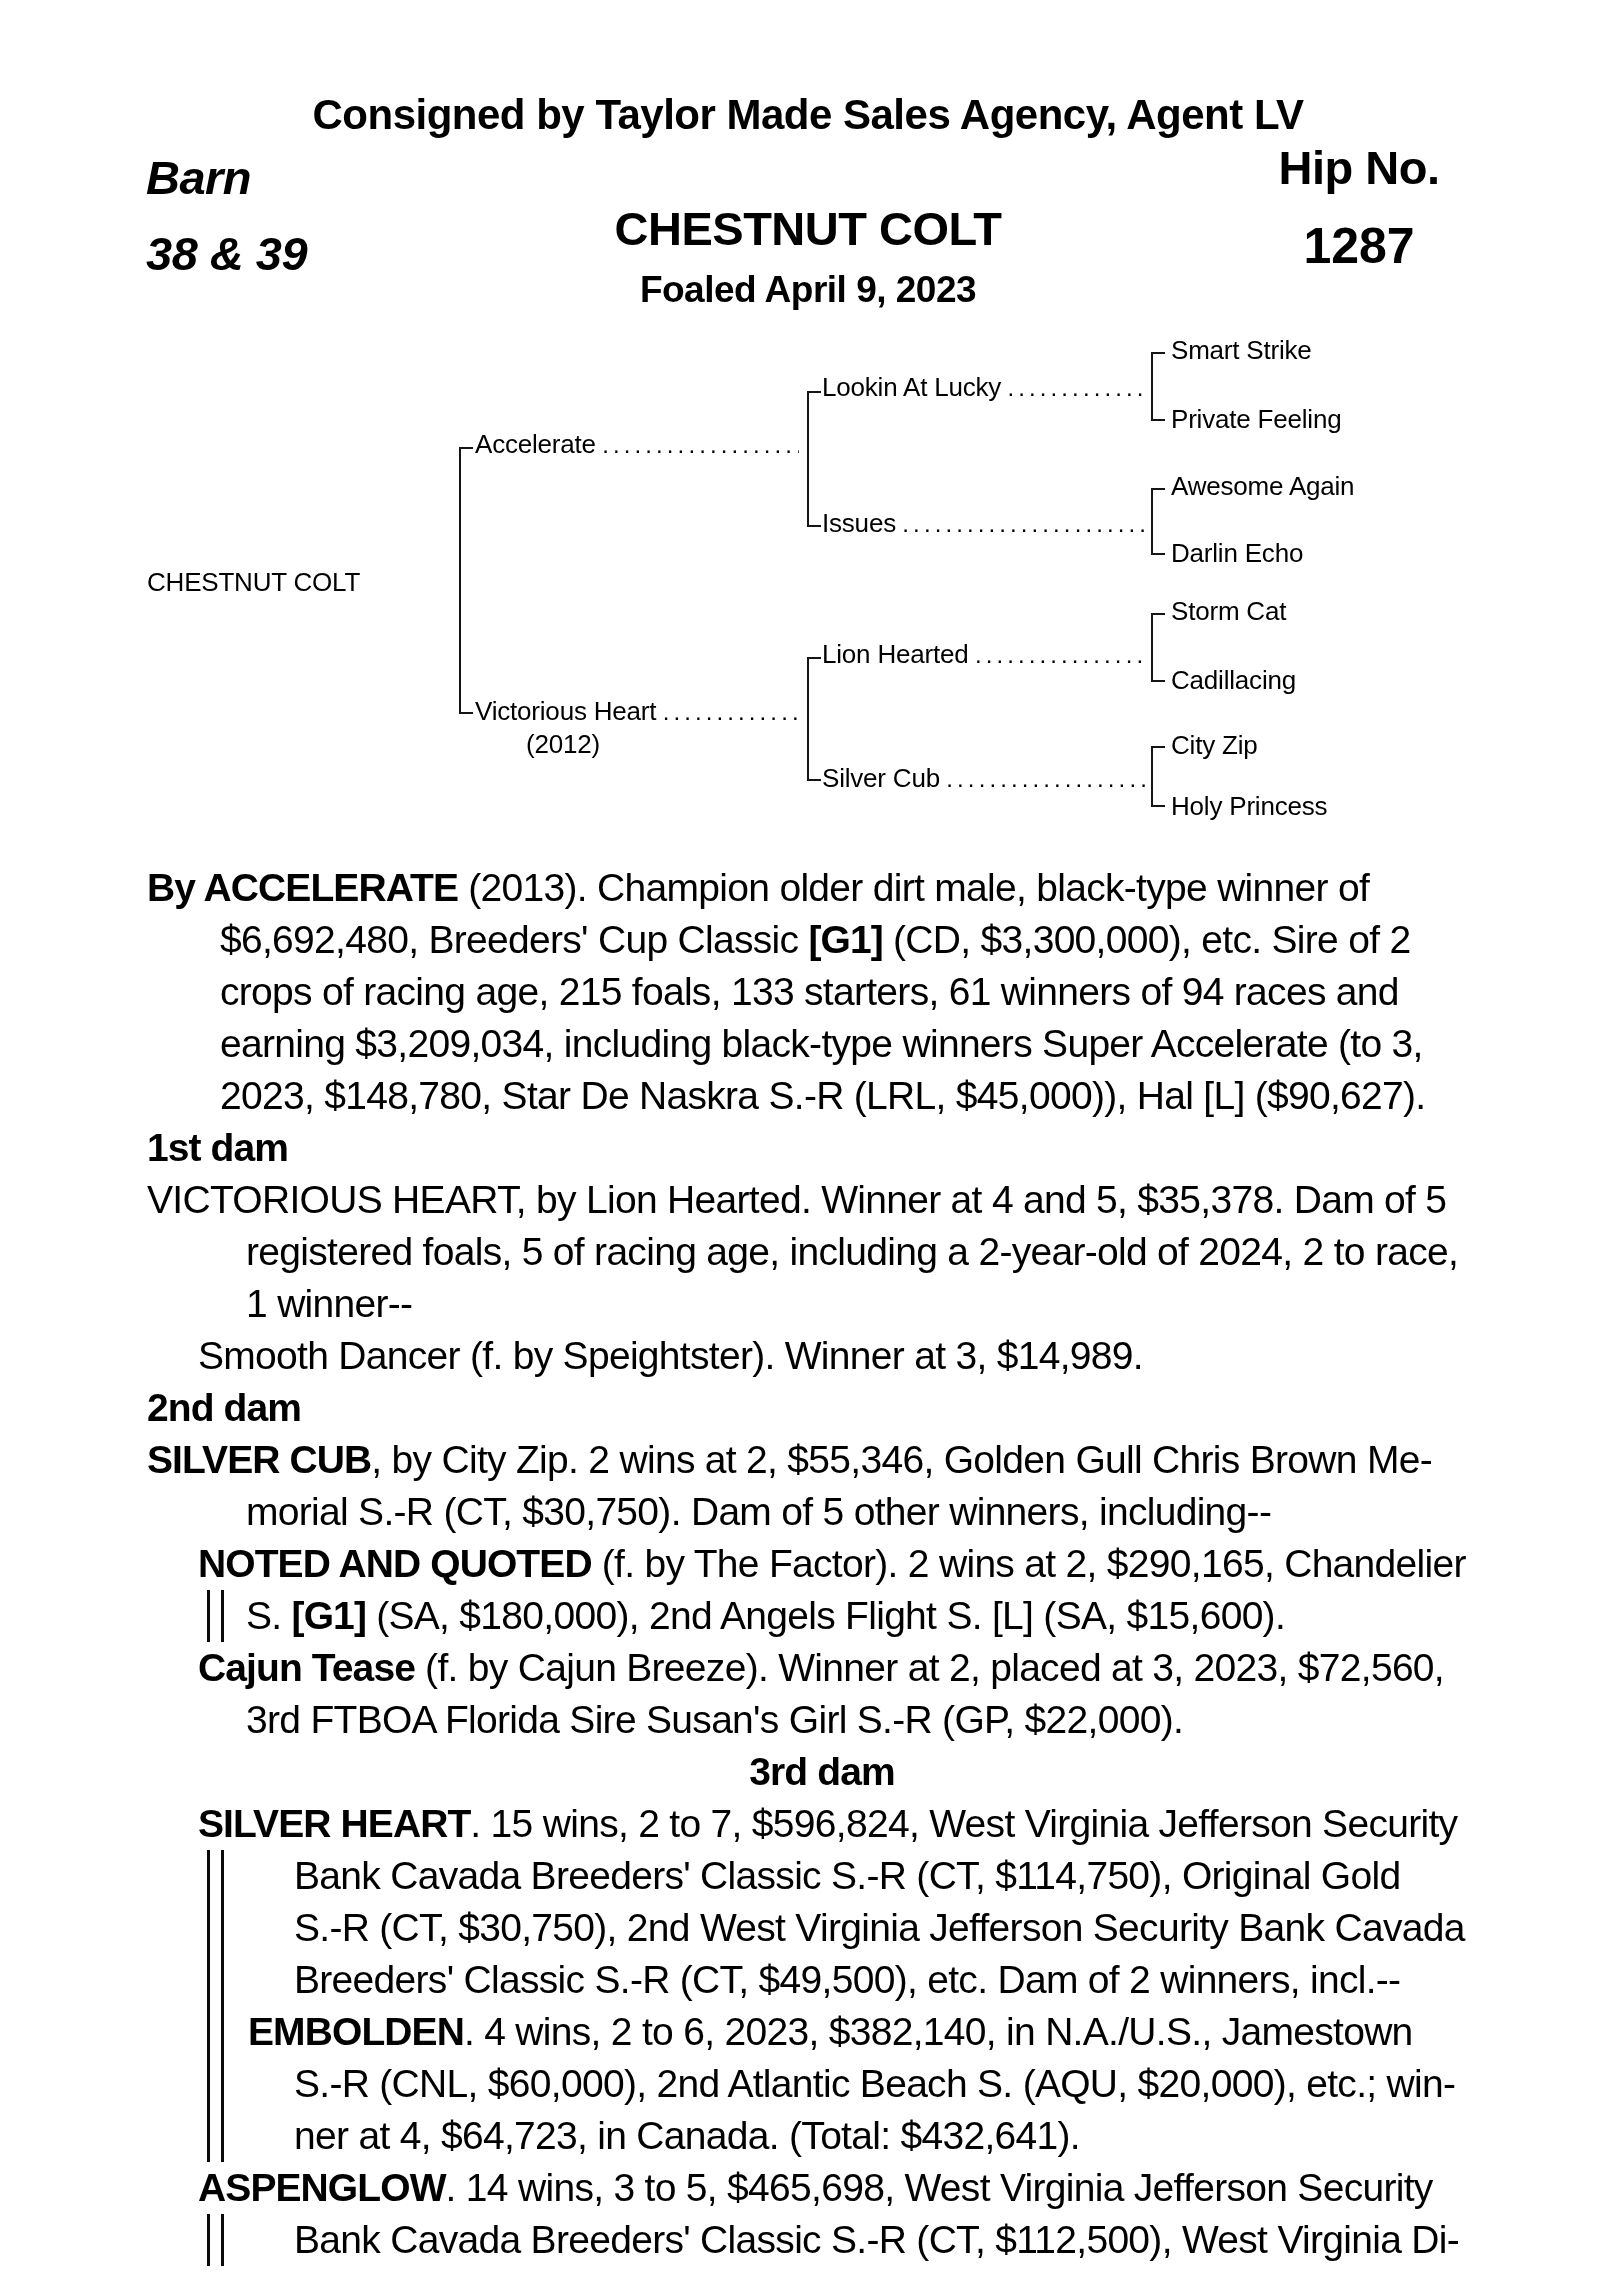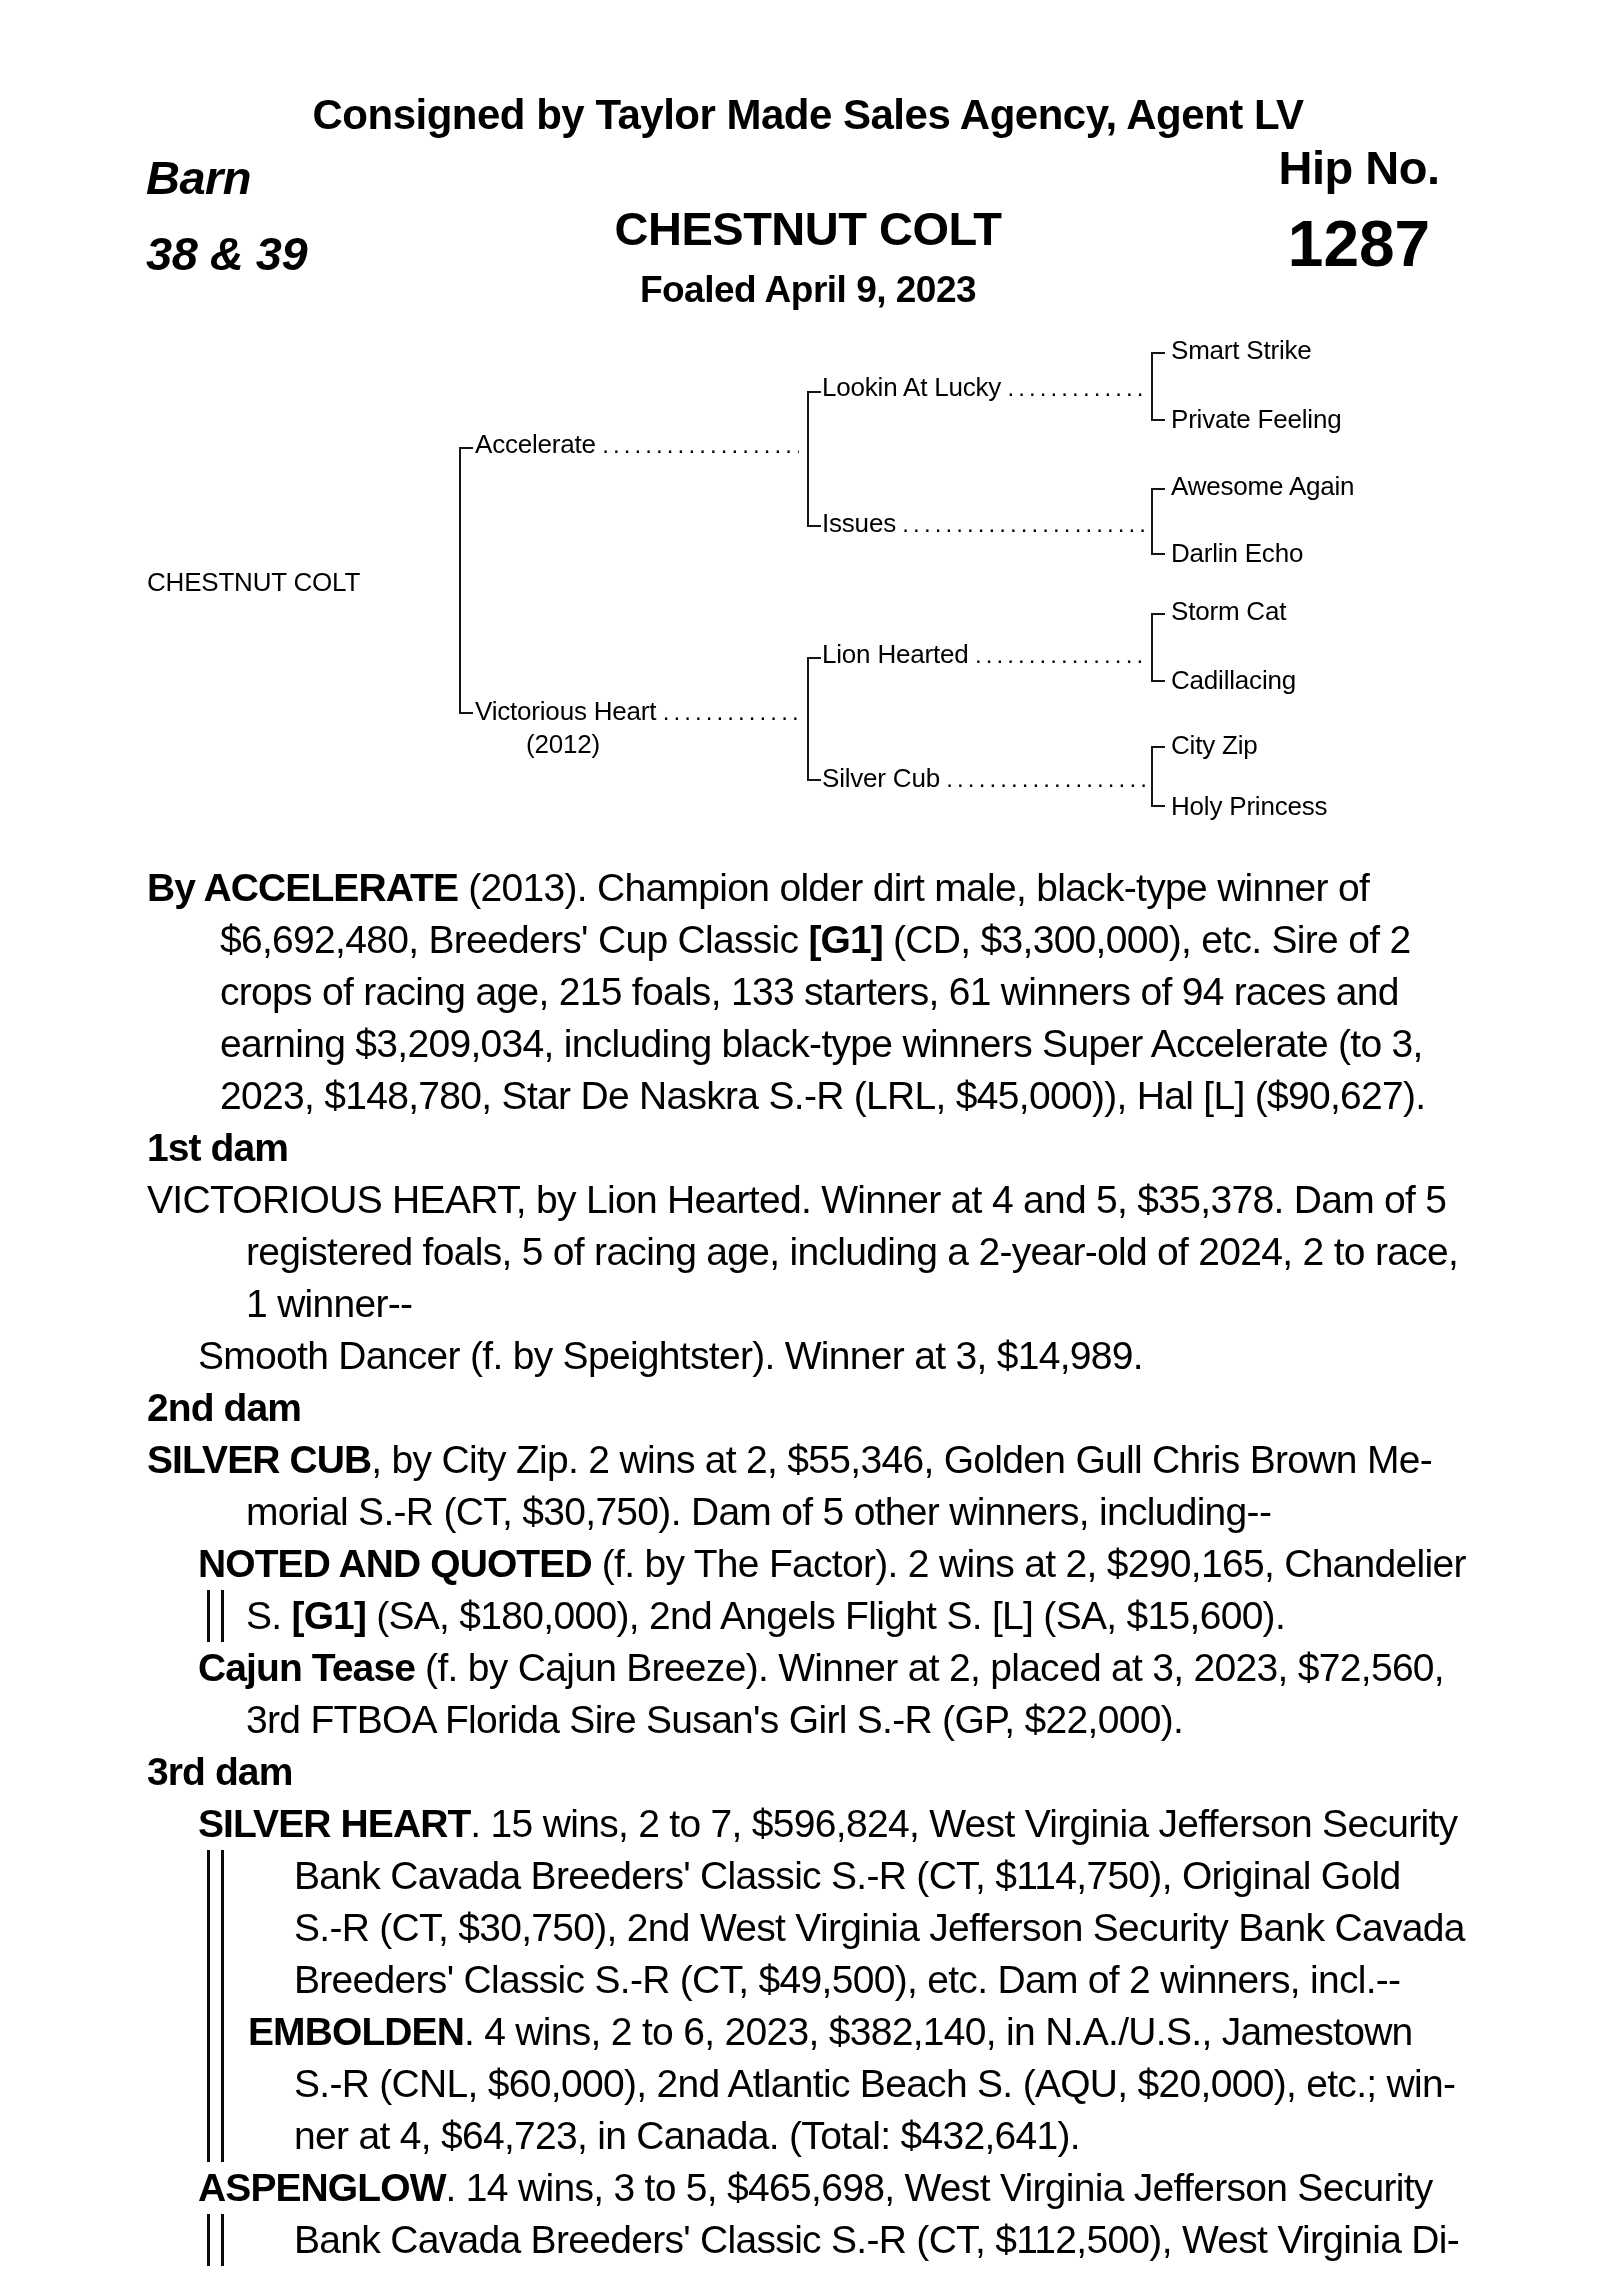--- a/index.html
+++ b/index.html
@@ -14,21 +14,21 @@
     font-size:42px; font-weight:bold; letter-spacing:-0.5px; white-space:nowrap;
   }
   .barn-block{position:absolute; left:146px; top:152px; line-height:1.1;}
   .barn-label,.barn-numbers{font-size:47px; font-weight:bold; letter-spacing:-0.5px; display:block;font-style:italic;}
   .barn-numbers{margin-top:24px;}
   .title-block{position:absolute; left:0; top:201px; width:1616px; text-align:center;}
   .colt-title{font-size:47px; font-weight:bold; letter-spacing:-0.5px;}
   .foaled{font-size:37px; font-weight:bold; letter-spacing:-0.5px; margin-top:13px;}
   .hip-block{position:absolute; left:1258px; top:140px; width:202px; text-align:center;}
   .hip-label{font-size:47px; font-weight:bold; letter-spacing:-0.5px;}
-  .hip-number{font-size:64px; font-weight:bold; margin-top:12px; letter-spacing:0;}
+  .hip-number{font-size:50px; font-weight:bold; margin-top:22px; letter-spacing:0;}
   
   .tree{position:absolute; left:0; top:0; width:1616px; height:872px; font-size:26px; letter-spacing:-0.2px;}
   .tnode{position:absolute; display:flex; align-items:baseline; white-space:nowrap; line-height:30px;}
   .tname{flex:0 0 auto;}
   .leader{flex:1 1 auto; overflow:hidden; white-space:nowrap; margin-left:6.4px;}
   .leader::after{content:"..................................................................";
     font-size:24px; letter-spacing:4.1px; color:#000;}
   .tsub{position:absolute; white-space:nowrap; line-height:30px;}
   .bracket{position:absolute; border-left:2.3px solid #151515;}
   .bracket::before,.bracket::after{content:""; position:absolute; left:0; width:12.4px; height:2.3px; background:#151515;}
@@ -138,21 +138,21 @@
       <div class="line" style="padding-left: 99px;"><span>registered foals, 5 of racing age, including a 2-year-old of 2024, 2 to race,</span></div>
       <div class="line" style="padding-left: 99px;"><span>1 winner--</span></div>
       <div class="line" style="padding-left: 51px;"><span>Smooth Dancer (f. by Speightster). Winner at 3, $14,989.</span></div>
       <div class="line" style="padding-left: 0px;"><b>2nd dam</b></div>
       <div class="line" style="padding-left: 0px;"><b>SILVER CUB</b><span>, by City Zip. 2 wins at 2, $55,346, Golden Gull Chris Brown Me-</span></div>
       <div class="line" style="padding-left: 99px;"><span>morial S.-R (CT, $30,750). Dam of 5 other winners, including--</span></div>
       <div class="line" style="padding-left: 51px;"><b>NOTED AND QUOTED</b><span> (f. by The Factor). 2 wins at 2, $290,165, Chandelier</span></div>
       <div class="line" style="padding-left: 99px;"><span class="bar" style="left: 60px;"></span><span class="bar" style="left: 74px;"></span><span>S. </span><b>[G1]</b><span> (SA, $180,000), 2nd Angels Flight S. [L] (SA, $15,600).</span></div>
       <div class="line" style="padding-left: 51px;"><b>Cajun Tease</b><span> (f. by Cajun Breeze). Winner at 2, placed at 3, 2023, $72,560,</span></div>
       <div class="line" style="padding-left: 99px;"><span>3rd FTBOA Florida Sire Susan's Girl S.-R (GP, $22,000).</span></div>
-      <div class="line" style="padding-left: 0px;"><b>3rd dam</b></div>
+      <div class="line" style="padding-left: 0px; text-align: center;"><b>3rd dam</b></div>
       <div class="line" style="padding-left: 51px;"><b>SILVER HEART</b><span>. 15 wins, 2 to 7, $596,824, West Virginia Jefferson Security</span></div>
       <div class="line" style="padding-left: 147px;"><span class="bar" style="left: 60px;"></span><span class="bar" style="left: 74px;"></span><span>Bank Cavada Breeders' Classic S.-R (CT, $114,750), Original Gold</span></div>
       <div class="line" style="padding-left: 147px;"><span class="bar" style="left: 60px;"></span><span class="bar" style="left: 74px;"></span><span>S.-R (CT, $30,750), 2nd West Virginia Jefferson Security Bank Cavada</span></div>
       <div class="line" style="padding-left: 147px;"><span class="bar" style="left: 60px;"></span><span class="bar" style="left: 74px;"></span><span>Breeders' Classic S.-R (CT, $49,500), etc. Dam of 2 winners, incl.--</span></div>
       <div class="line" style="padding-left: 101px;"><span class="bar" style="left: 60px;"></span><span class="bar" style="left: 74px;"></span><b>EMBOLDEN</b><span>. 4 wins, 2 to 6, 2023, $382,140, in N.A./U.S., Jamestown</span></div>
       <div class="line" style="padding-left: 147px;"><span class="bar" style="left: 60px;"></span><span class="bar" style="left: 74px;"></span><span>S.-R (CNL, $60,000), 2nd Atlantic Beach S. (AQU, $20,000), etc.; win-</span></div>
       <div class="line" style="padding-left: 147px;"><span class="bar" style="left: 60px;"></span><span class="bar" style="left: 74px;"></span><span>ner at 4, $64,723, in Canada. (Total: $432,641).</span></div>
       <div class="line" style="padding-left: 51px;"><b>ASPENGLOW</b><span>. 14 wins, 3 to 5, $465,698, West Virginia Jefferson Security</span></div>
       <div class="line" style="padding-left: 147px;"><span class="bar" style="left: 60px;"></span><span class="bar" style="left: 74px;"></span><span>Bank Cavada Breeders' Classic S.-R (CT, $112,500), West Virginia Di-</span></div>
     </div>

